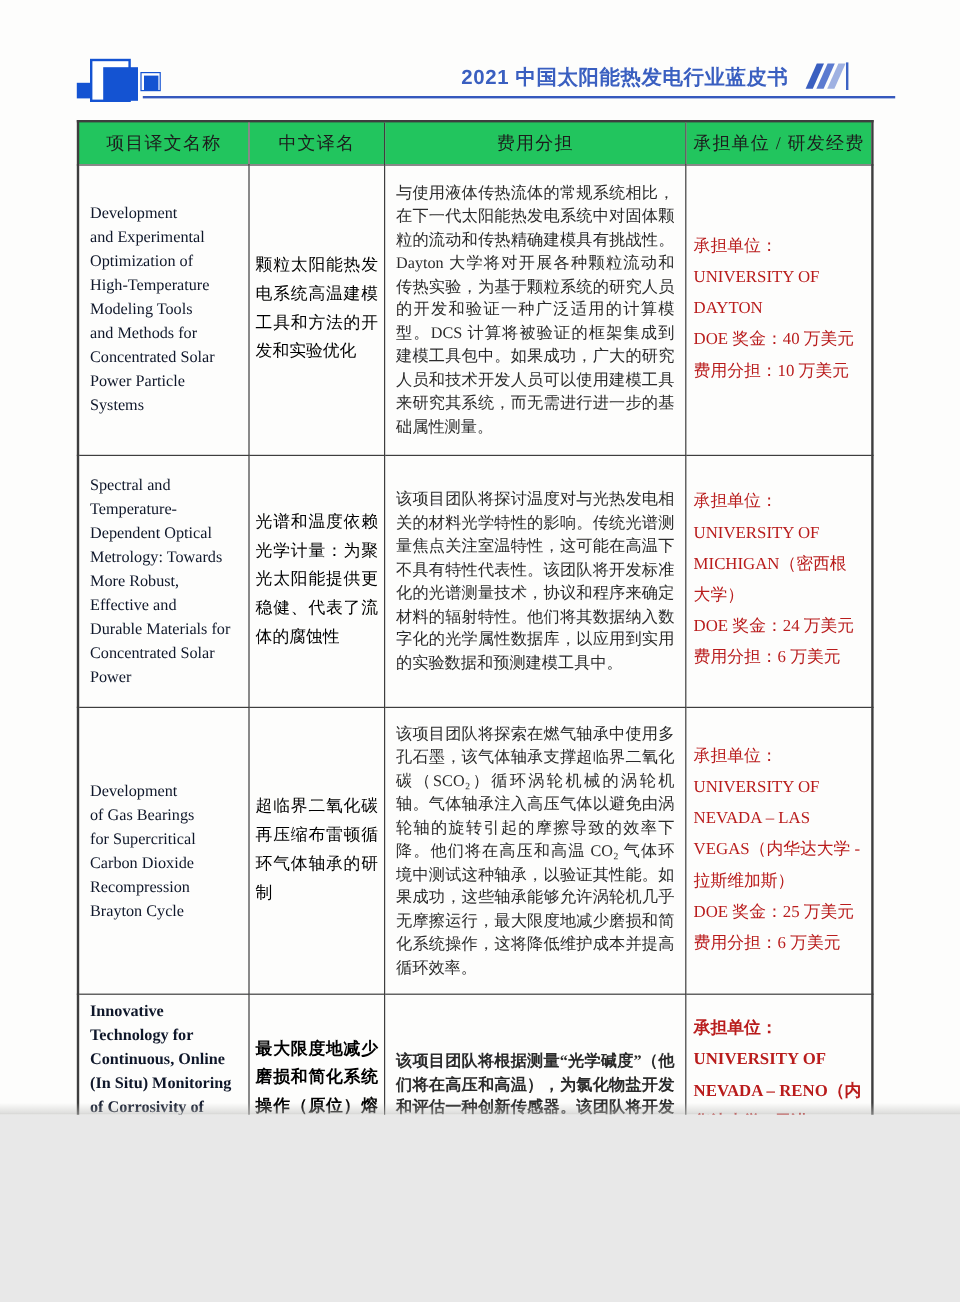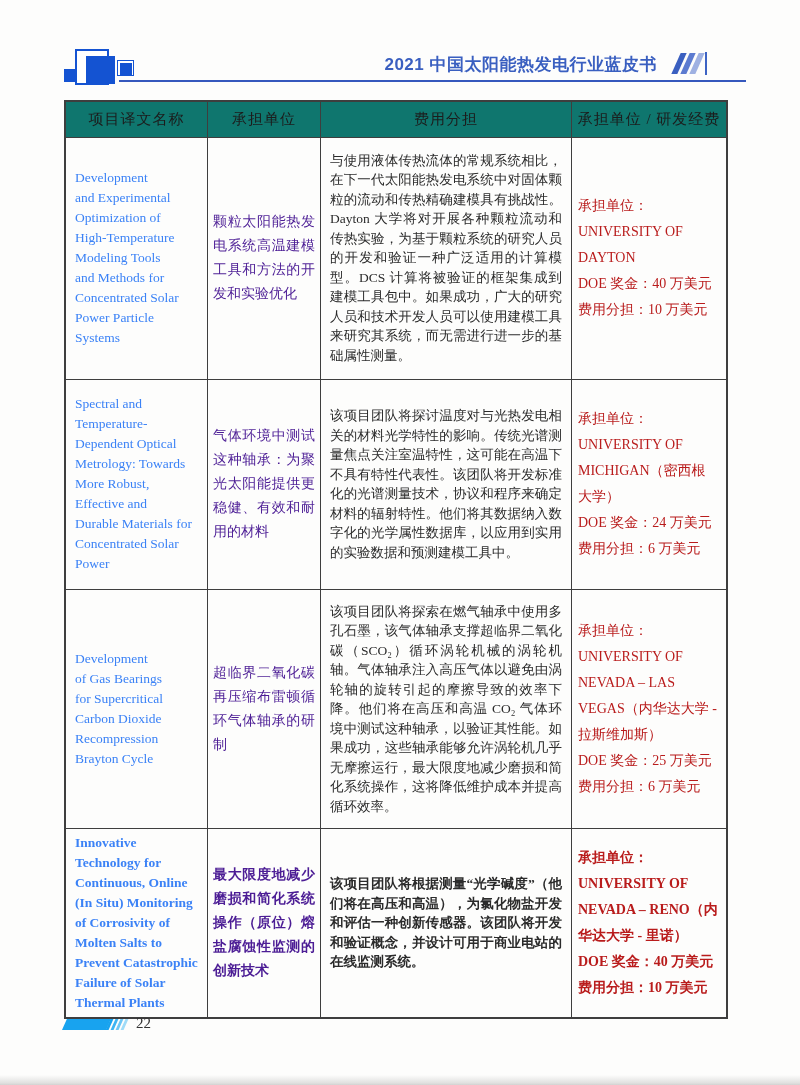--- a/index.html
+++ b/index.html
@@ -1,17 +1,17 @@
 <!DOCTYPE html>
 <html><head>
 <meta charset="utf-8">
 <style>
   html,body{margin:0;padding:0;background:#e8e8e8;}
   .page{
-    position:relative;width:800px;height:1085px;margin:0 auto;
+    position:relative;width:800px;height:929px;margin:0 auto;
     background:#fdfdfc;overflow:hidden;
     font-family:"Liberation Serif","DejaVu Serif",serif;
     color:#262626;
   }
 
   
   .hdr{position:absolute;left:0;top:0;width:800px;height:96px;}
   .logo{position:absolute;left:62px;top:46px;width:80px;height:40px;}
   .sq{position:absolute;background:#1453d2;}
   .sq-outline{position:absolute;background:#fff;border:2px solid #1453d2;}
@@ -38,30 +38,30 @@
   table.projects{
     position:absolute;left:64px;top:100px;width:649px;
     border-collapse:collapse;table-layout:fixed;
     border:2px solid #3e3e3e;
   }
   .projects th,.projects td{
     border:1px solid #3e3e3e;vertical-align:middle;overflow:hidden;
   }
   .projects thead tr{height:36px;}
   .projects th{
-    background:#0f766e;font-weight:normal;font-size:15px;color:#1c1c1c;
+    background:#22c55e;font-weight:normal;font-size:15px;color:#1c1c1c;
     letter-spacing:1px;text-align:center;
   }
   td.c1{
     font-size:13.5px;line-height:20px;padding:4px 4px 4px 9px;
-    white-space:pre-line;color:#3b82f6;
+    white-space:pre-line;color:#0f172a;
   }
   td.c2{
     font-size:14px;line-height:24px;padding:17px 5px;text-align:justify;
-    color:#4c1d95;
+    color:#000000;
   }
   td.c3{
     font-size:13.5px;line-height:19.5px;padding:12px 9px;
     text-align:justify;text-justify:inter-ideograph;color:#2b2b2b;
   }
   td.c4{
     font-size:14px;line-height:26px;padding:2px 6px;
     white-space:pre-line;color:#b91c1c;
   }
   tr.r1{height:242px;} tr.r2{height:210px;} tr.r3{height:235px;} tr.r4{height:185px;font-weight:bold;}
@@ -101,21 +101,21 @@
         <div class="hs hs3"></div>
         <div class="hs-bar"></div>
     </div>
     <div class="hdr-rule"></div>
   </div>
 
   <table class="projects">
     <thead>
       <tr>
         <th style="width:139px">项目译文名称</th>
-        <th style="width:110px">承担单位</th>
+        <th style="width:110px">中文译名</th>
         <th style="width:248px">费用分担</th>
         <th style="width:152px">承担单位 / 研发经费</th>
       </tr>
     </thead>
     <tbody>
       <tr class="r1">
         <td class="c1">Development
 and Experimental
 Optimization of
 High-Temperature
@@ -135,21 +135,21 @@
       <tr class="r2">
         <td class="c1">Spectral and
 Temperature-
 Dependent Optical
 Metrology: Towards
 More Robust,
 Effective and
 Durable Materials for
 Concentrated Solar
 Power</td>
-        <td class="c2">气体环境中测试这种轴承：为聚光太阳能提供更稳健、有效和耐用的材料</td>
+        <td class="c2">光谱和温度依赖光学计量：为聚光太阳能提供更稳健、代表了流体的腐蚀性</td>
         <td class="c3">该项目团队将探讨温度对与光热发电相关的材料光学特性的影响。传统光谱测量焦点关注室温特性，这可能在高温下不具有特性代表性。该团队将开发标准化的光谱测量技术，协议和程序来确定材料的辐射特性。他们将其数据纳入数字化的光学属性数据库，以应用到实用的实验数据和预测建模工具中。</td>
         <td class="c4">承担单位：
 UNIVERSITY OF
 MICHIGAN（密西根
 大学）
 DOE 奖金：24 万美元
 费用分担：6 万美元</td>
       </tr>
       <tr class="r3">
         <td class="c1">Development

